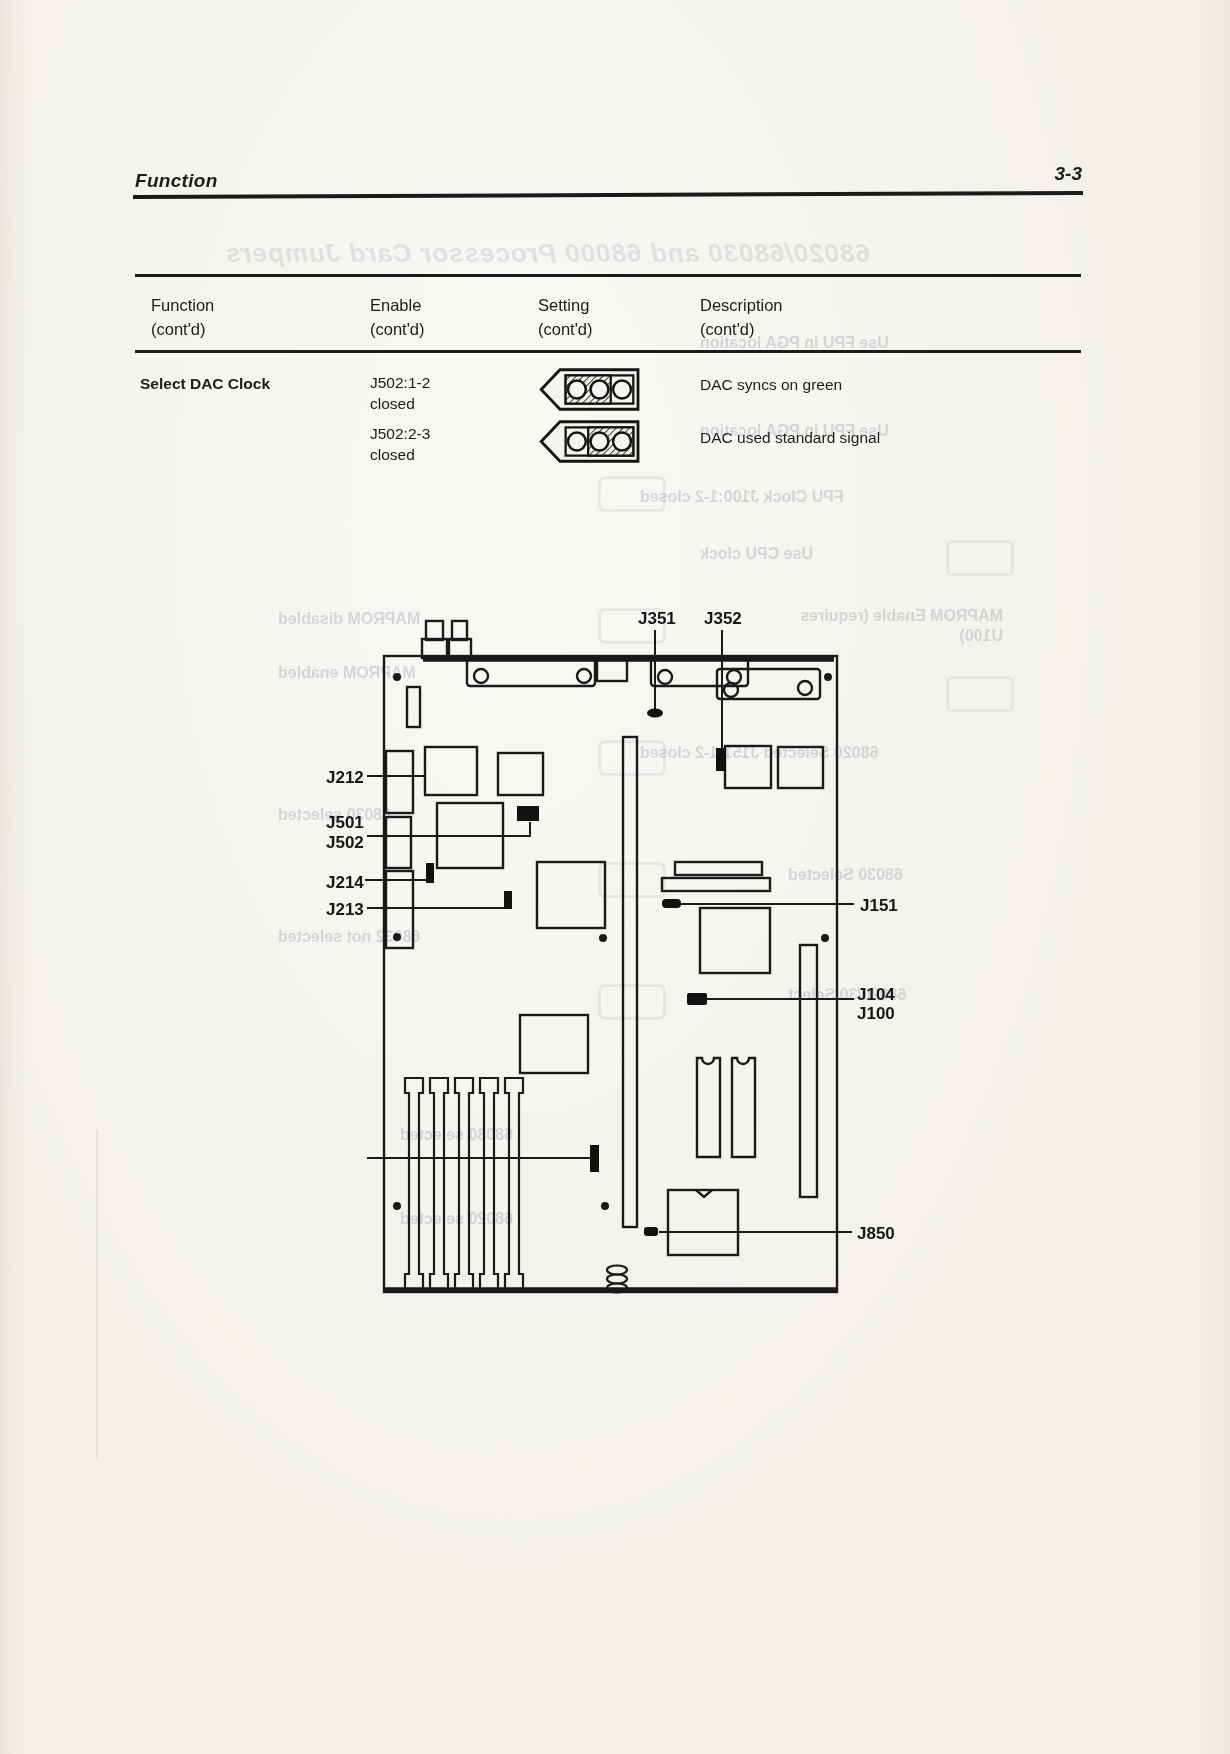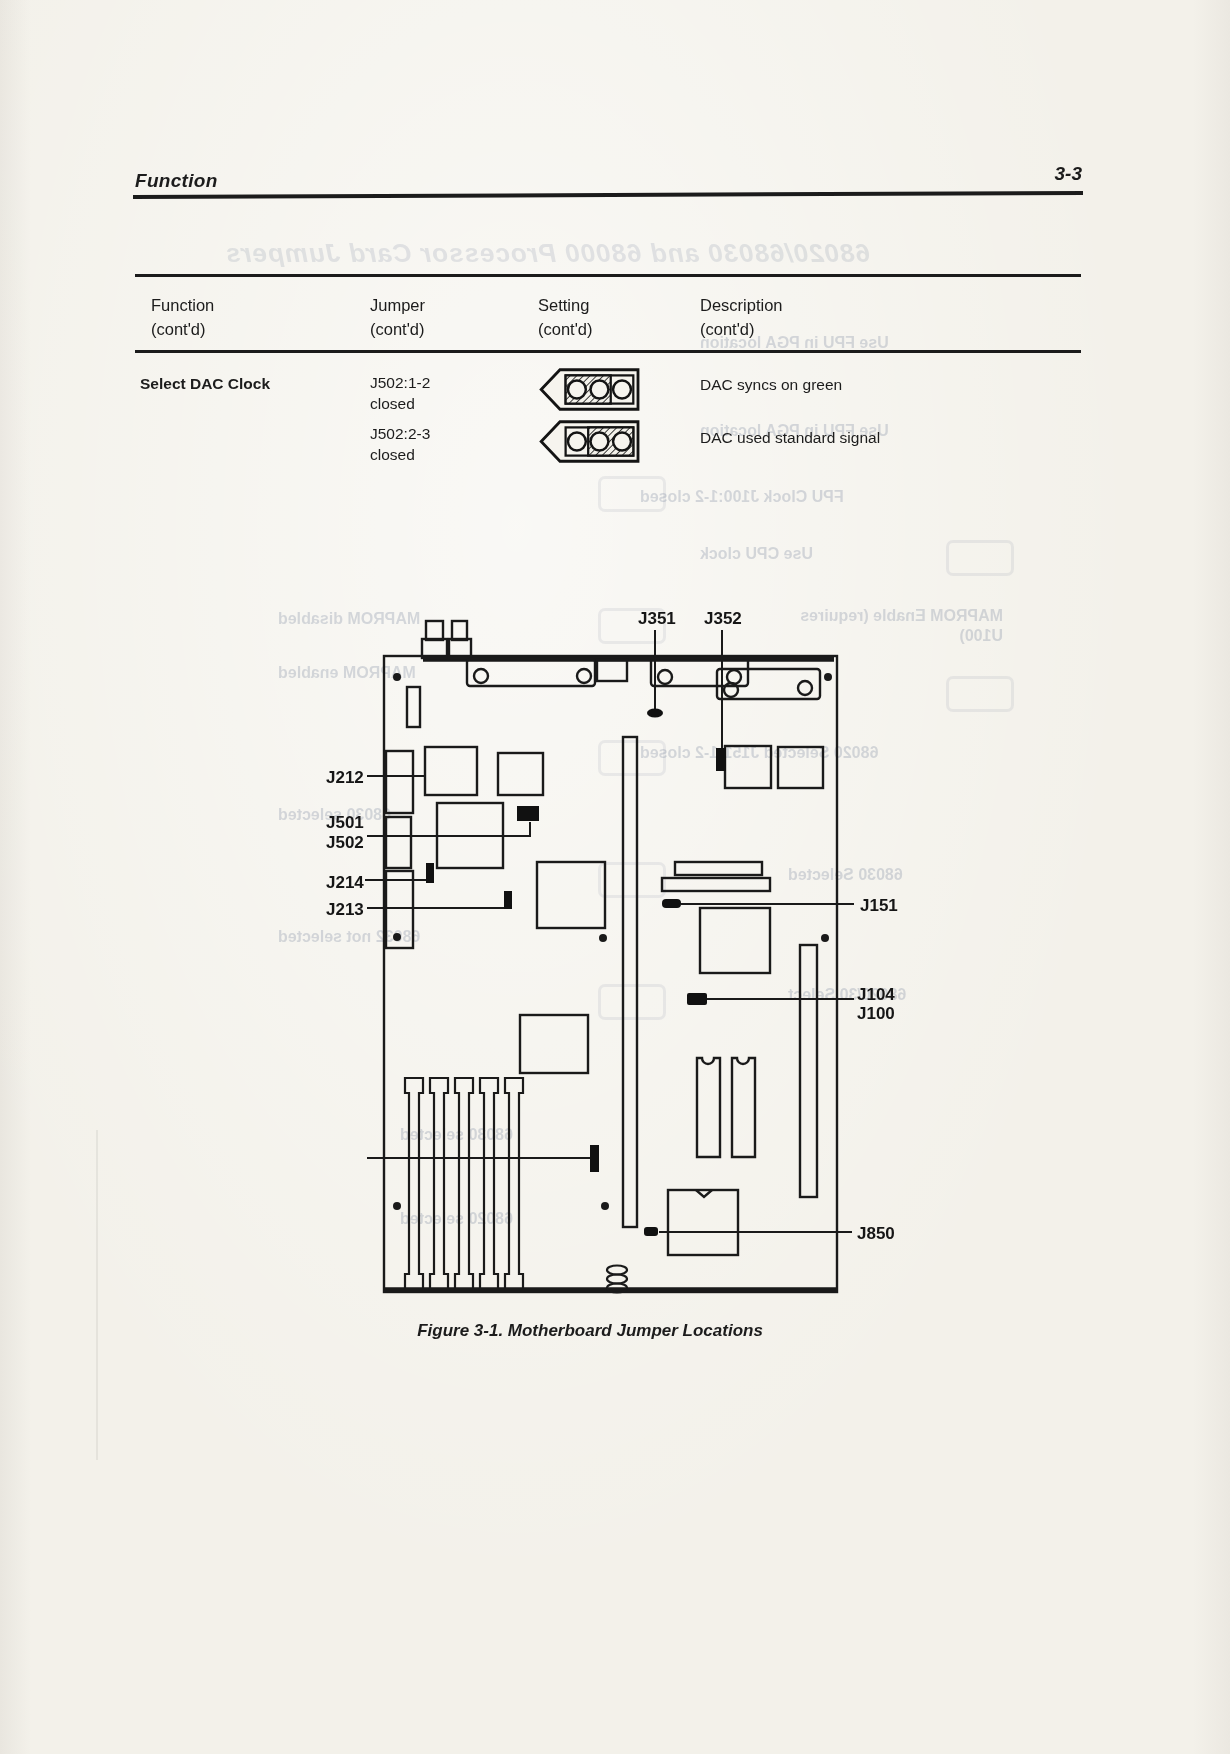--- a/index.html
+++ b/index.html
@@ -86,21 +86,21 @@
   <div class="ghost-icon gi5"></div>
   <div class="ghost-icon gi6"></div>
   <div class="abs crease"></div>
 
   <div class="abs content hdr-title">Function</div>
   <div class="abs content hdr-page">3-3</div>
   <div class="abs content rule hdr-rule"></div>
 
   <div class="abs content rule tbl-rule-top"></div>
   <div class="abs content th th1"><span>Function</span><br><span>(cont'd)</span></div>
-  <div class="abs content th th2"><span>Jumper</span><br><span>(cont'd)</span></div>
+  <div class="abs content th th2"><span>Enable</span><br><span>(cont'd)</span></div>
   <div class="abs content th th3"><span>Setting</span><br><span>(cont'd)</span></div>
   <div class="abs content th th4"><span>Description</span><br><span>(cont'd)</span></div>
   <div class="abs content rule tbl-rule-mid"></div>
 
   <div class="abs content td td-bold fn1">Select DAC Clock</div>
   <div class="abs content td jp1a">J502:1-2</div>
   <div class="abs content td jp1b">closed</div>
   <div class="abs content td ds1">DAC syncs on green</div>
   <div class="abs content td jp2a">J502:2-3</div>
   <div class="abs content td jp2b">closed</div>
@@ -244,15 +244,14 @@
       <text x="326" y="848">J502</text>
       <text x="326" y="888">J214</text>
       <text x="326" y="915">J213</text>
       <text x="860" y="911">J151</text>
       <text x="857" y="1000">J104</text>
       <text x="857" y="1019">J100</text>
       <text x="857" y="1239">J850</text>
     </g>
   </svg>
 
-  <div class="abs content fig-cap">Figure 3-1. Motherboard Jumper Locations</div>
 
 </div>
 
 </body></html>

